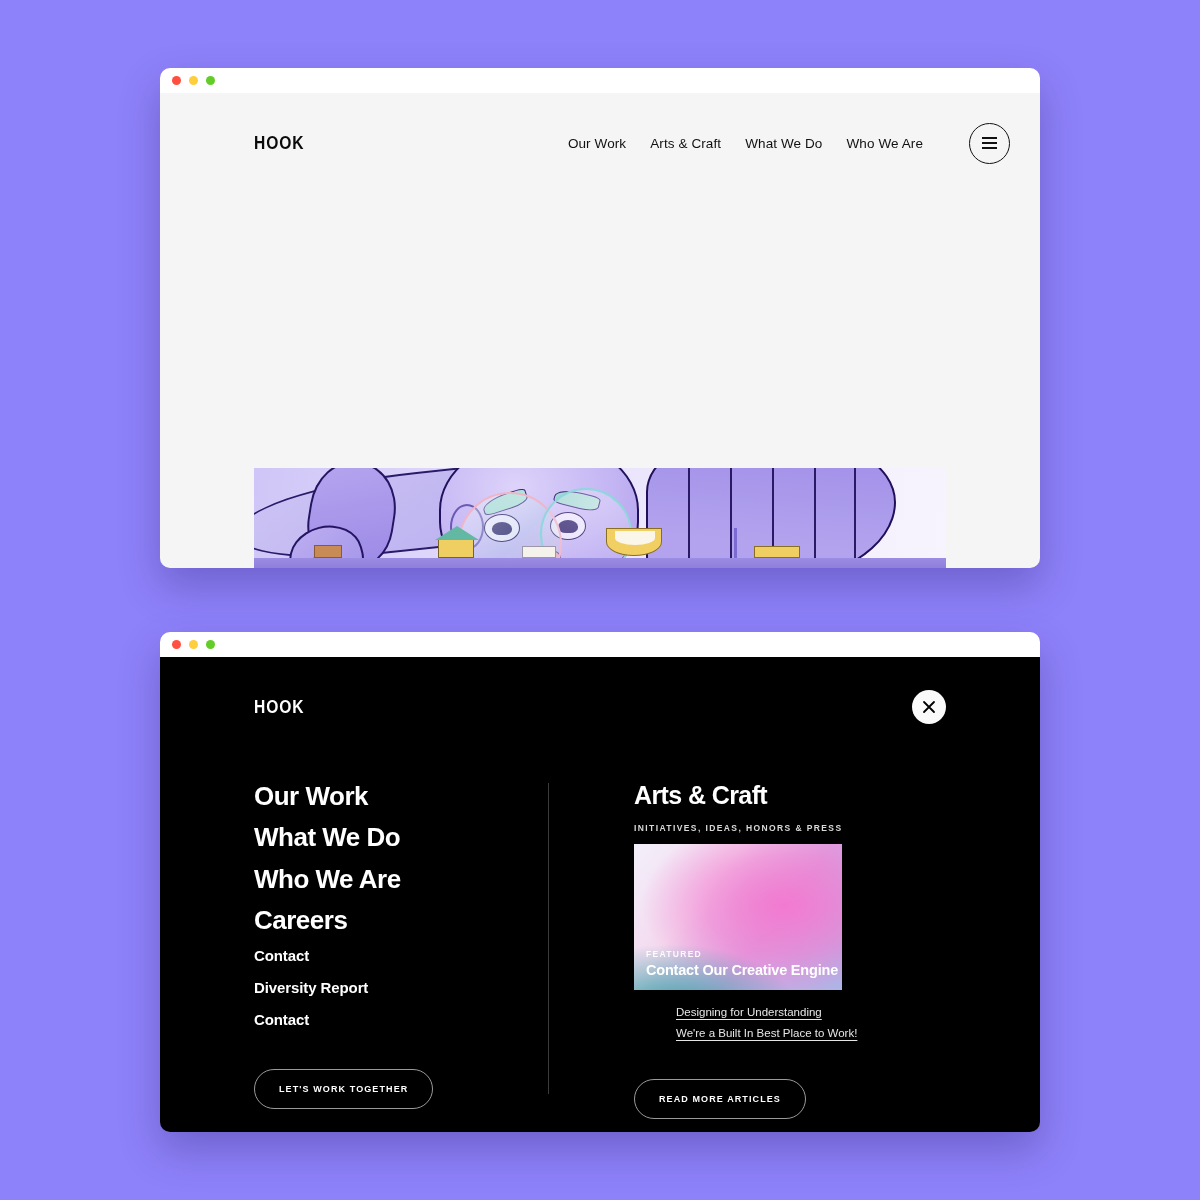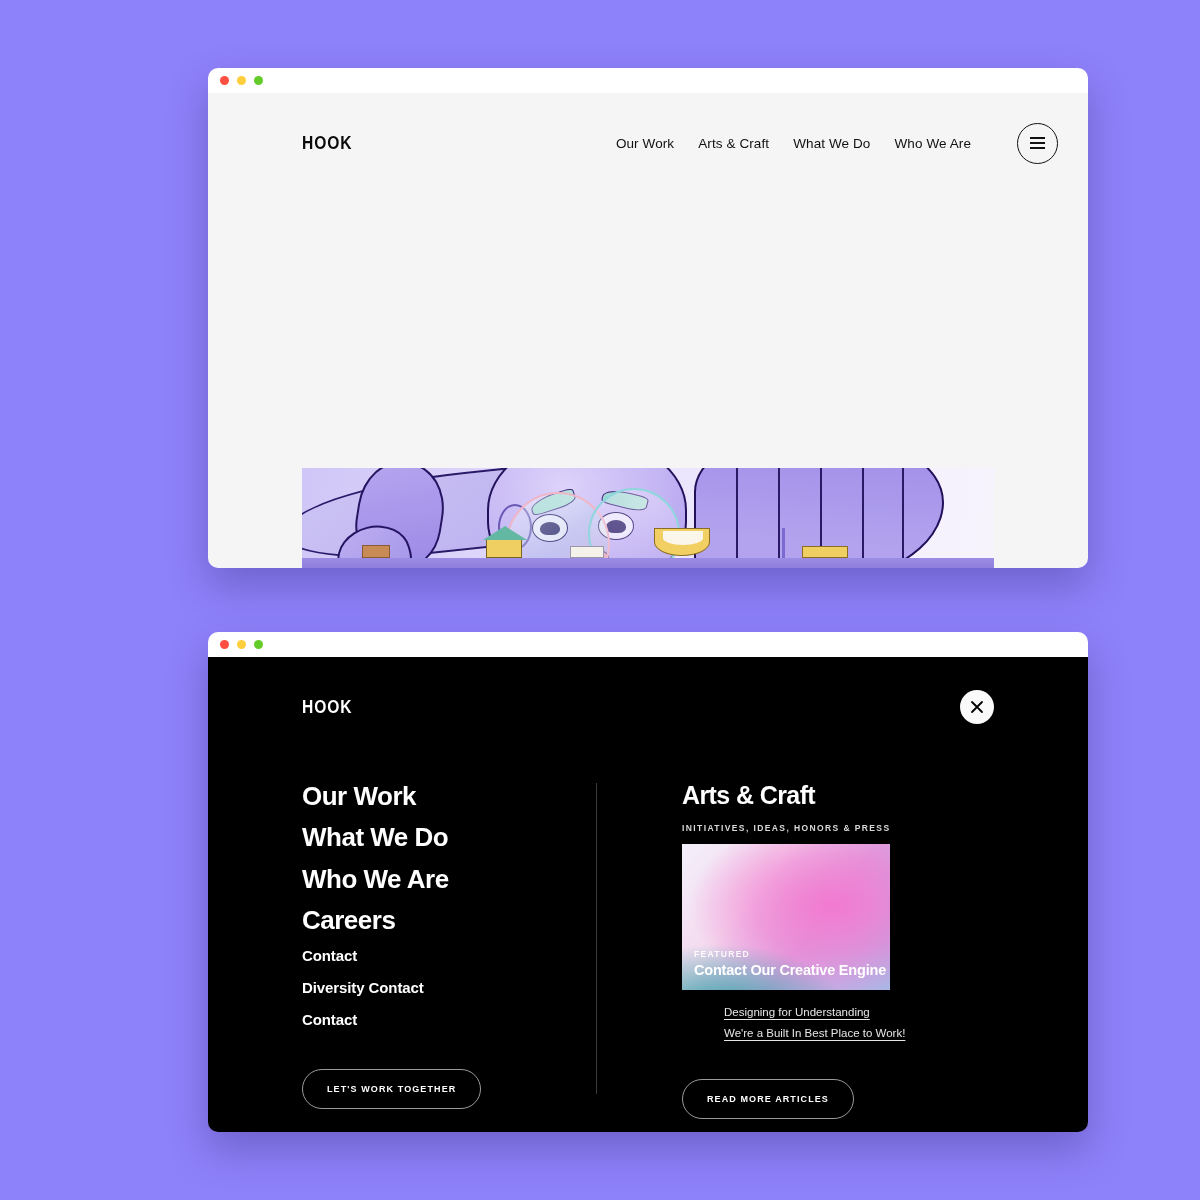--- a/index.html
+++ b/index.html
@@ -17,21 +17,20 @@
   }
 
   .stage { position: relative; width: 1200px; height: 1200px; }
 
   
   .window {
     position: absolute;
     border-radius: 10px;
     overflow: hidden;
     box-shadow: 0 18px 40px rgba(40, 20, 100, 0.30);
-    margin-left: 48px;
   }
   .window-a { left: 160px; top: 68px; width: 880px; height: 500px; }
   .window-b { left: 160px; top: 632px; width: 880px; height: 500px; }
 
   .titlebar {
     height: 25px;
     background: #ffffff;
     display: flex;
     align-items: center;
     padding-left: 12px;
@@ -462,21 +461,21 @@
 
       <div class="menu-grid">
 
         <div class="menu-left">
           <a class="ml-major" href="#">Our Work</a>
           <a class="ml-major" href="#">What We Do</a>
           <a class="ml-major" href="#">Who We Are</a>
           <a class="ml-major" href="#">Careers</a>
 
           <a class="ml-minor" href="#">Contact</a>
-          <a class="ml-minor" href="#">Diversity Contact</a>
+          <a class="ml-minor" href="#">Diversity Report</a>
           <a class="ml-minor" href="#">Contact</a>
 
           <button class="pill btn-work">LET'S WORK TOGETHER</button>
         </div>
 
         <div class="menu-divider"></div>
 
         <div class="menu-right">
           <div class="mr-title">Arts &amp; Craft</div>
           <div class="mr-eyebrow">INITIATIVES, IDEAS, HONORS &amp; PRESS</div>

